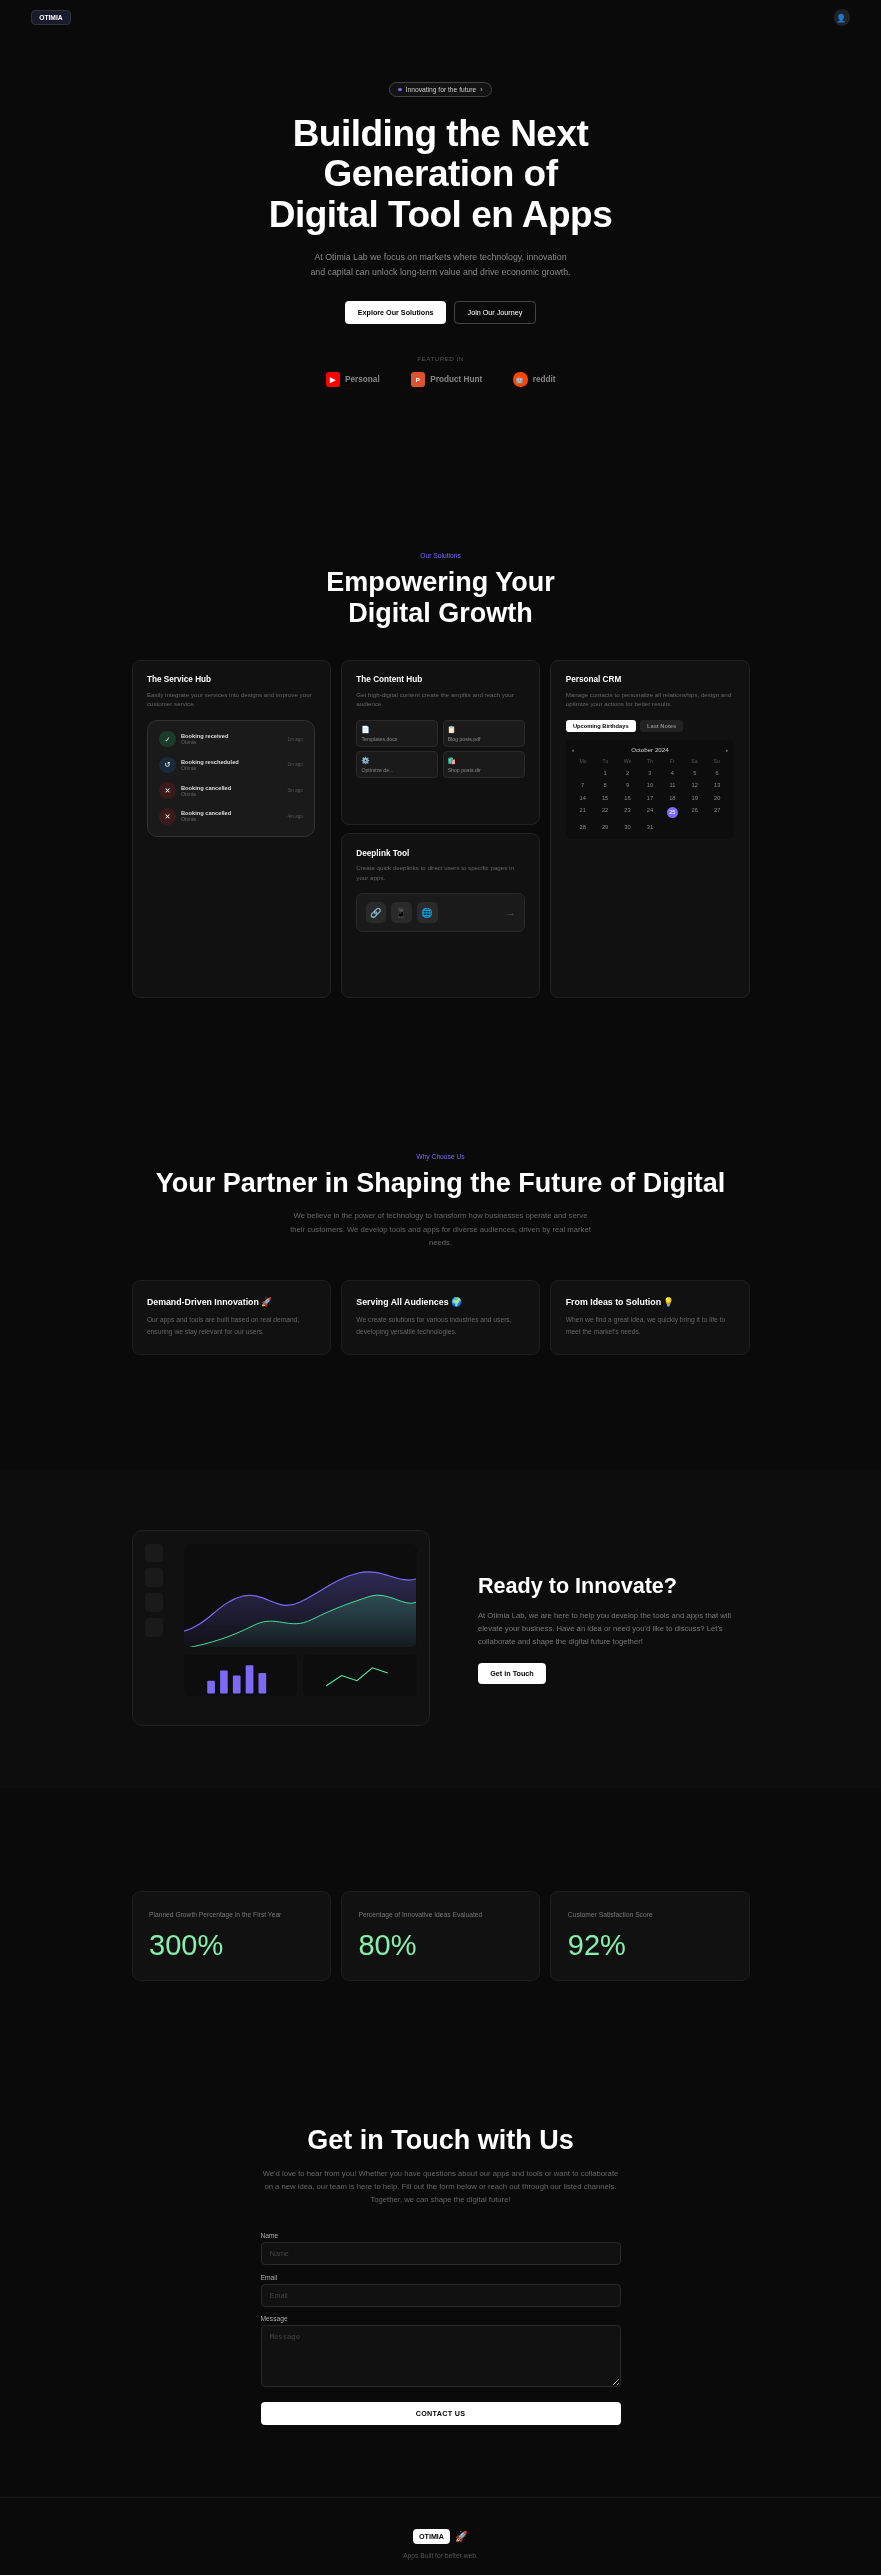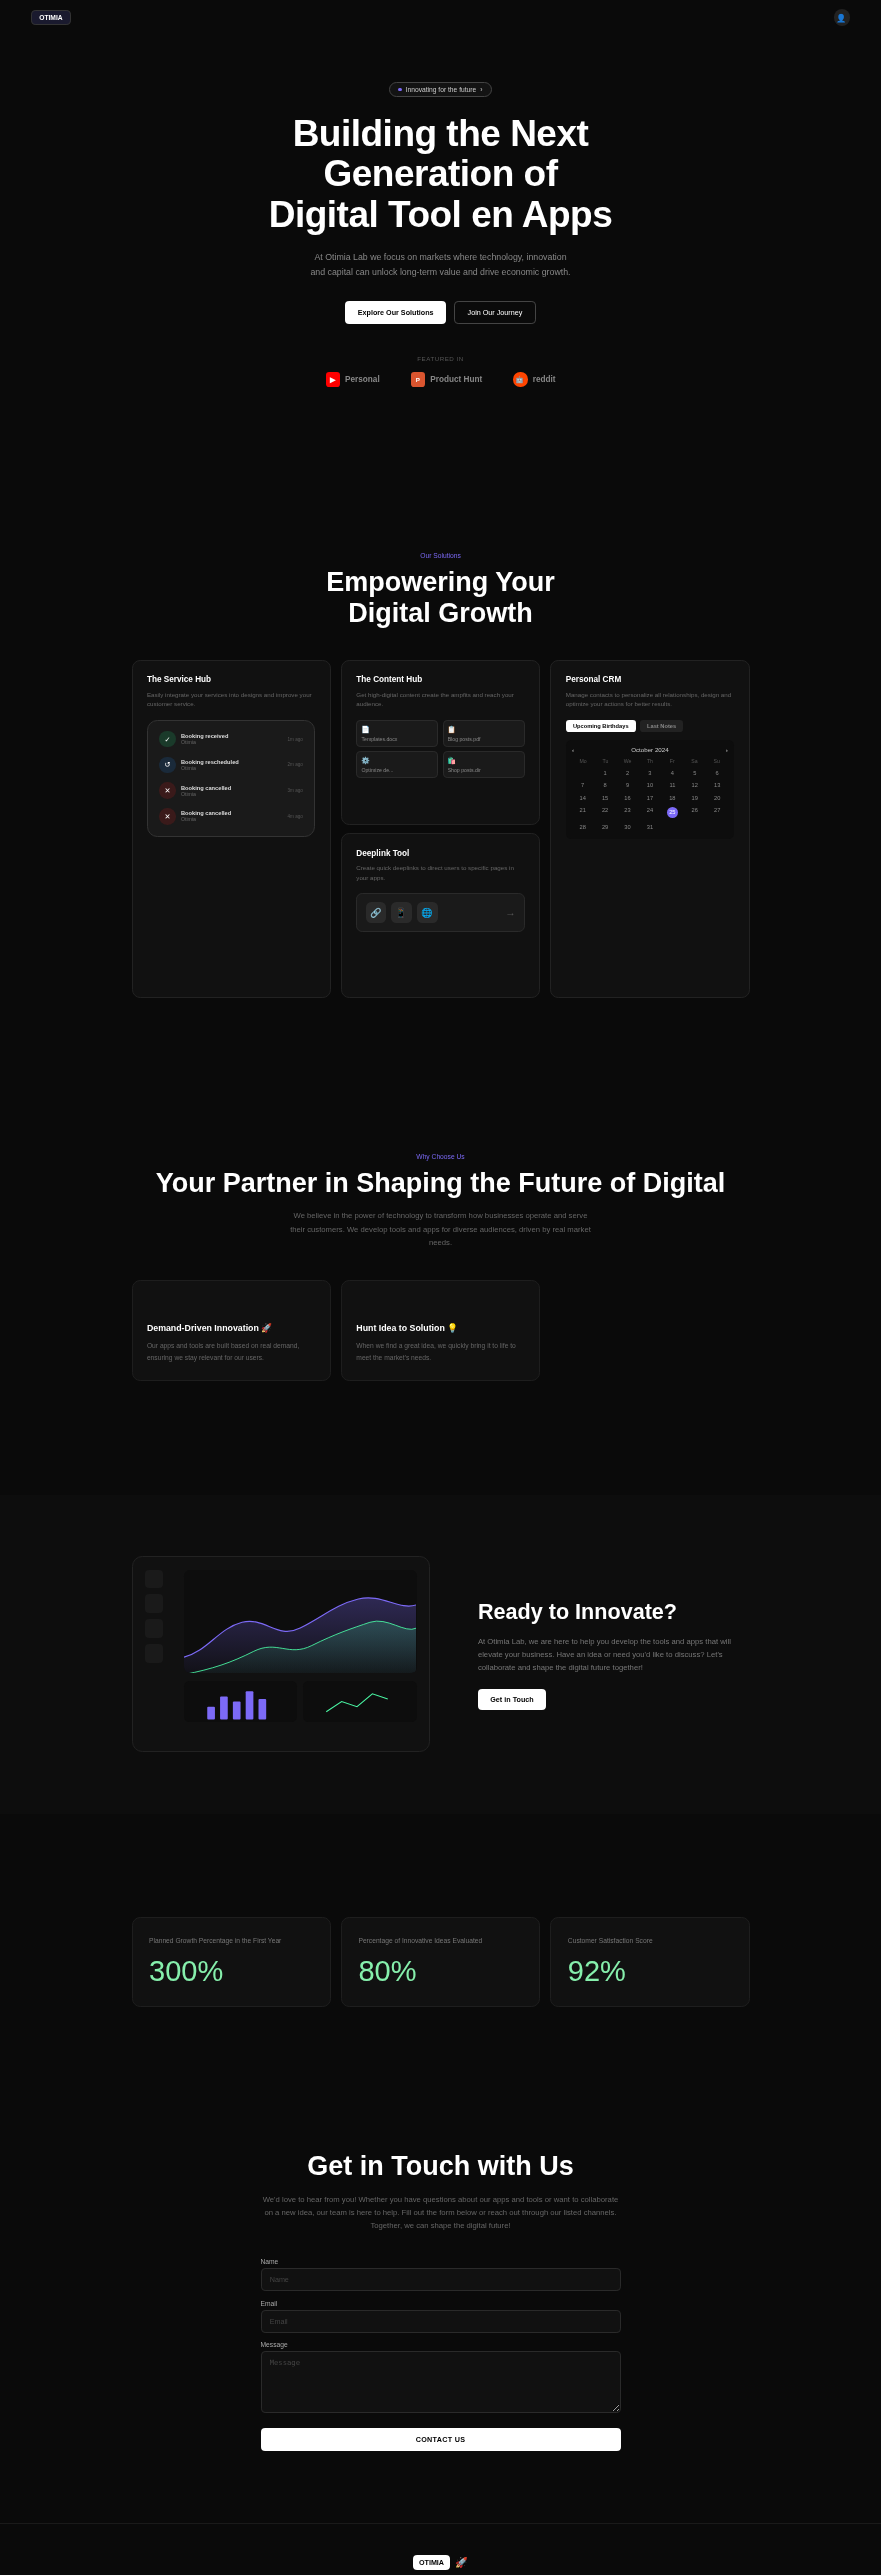--- a/index.html
+++ b/index.html
@@ -336,21 +336,20 @@
     .why-card {
       background: #111;
       border: 0.5px solid #1e1e1e;
       border-radius: 8.2px;
       padding: 16.5px 14.4px;
     }
     .why-card h3 {
       font-size: 8.8px;
       font-weight: 700;
       margin-bottom: 7.2px;
-      margin-top: 26px;
     }
     .why-card p {
       font-size: 6.7px;
       color: #666;
       line-height: 1.7;
     }
     .why-section > p {
       font-size: 7.7px;
       color: #666;
       max-width: 309px;
@@ -760,21 +759,25 @@
   <div class="why-section">
     <div class="section-label">Why Choose Us</div>
     <h2 class="section-title">Your Partner in Shaping the Future of Digital</h2>
     <p>We believe in the power of technology to transform how businesses operate and serve their customers. We develop tools and apps for diverse audiences, driven by real market needs.</p>
     <div class="why-cards">
       <div class="why-card">
         <h3>Demand-Driven Innovation 🚀</h3>
         <p>Our apps and tools are built based on real demand, ensuring we stay relevant for our users.</p>
       </div>
       <div class="why-card">
-        <h3>Hunt Idea to Solution 💡</h3>
+        <h3>Serving All Audiences 🌍</h3>
+        <p>We create solutions for various industries and users, developing versatile technologies.</p>
+      </div>
+      <div class="why-card">
+        <h3>From Ideas to Solution 💡</h3>
         <p>When we find a great idea, we quickly bring it to life to meet the market's needs.</p>
       </div>
     </div>
   </div>
 </section>
 
 <div class="section-gap"></div>
 
 <div class="innovate-wrapper">
   <div class="innovate-section">

